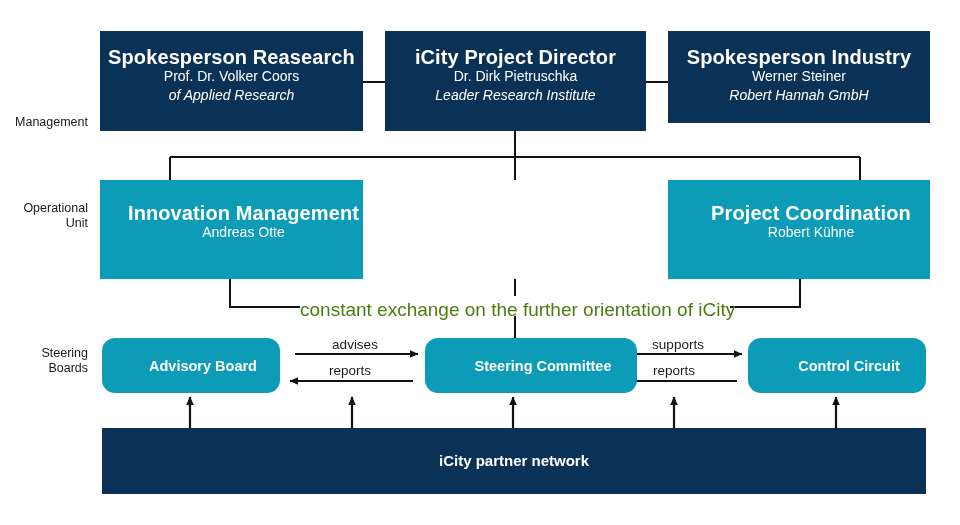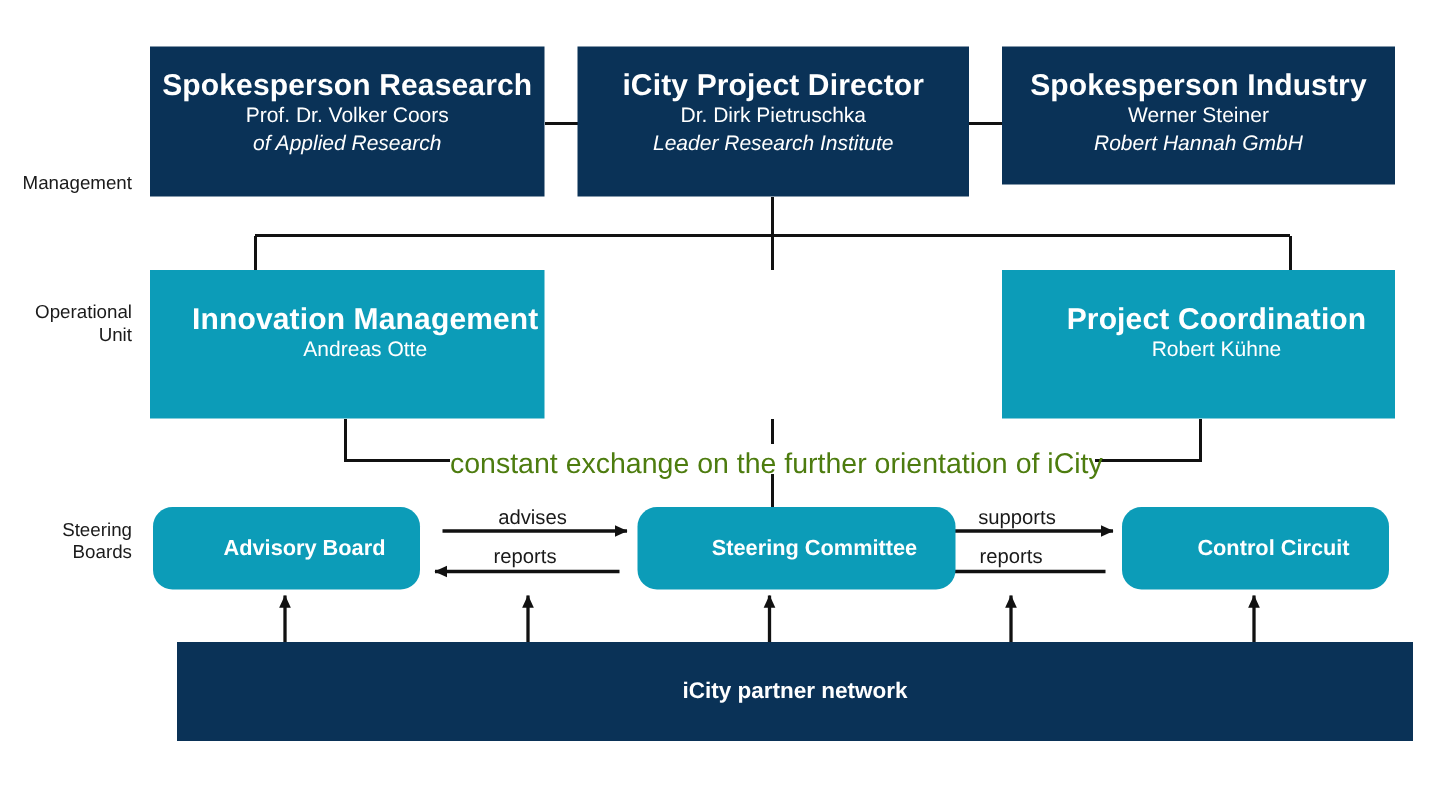--- a/index.html
+++ b/index.html
@@ -51,21 +51,21 @@
 
   
   .mgmt-inner { padding-top: 17px; }
   .oper-inner { padding-top: 24px; }
 
   .bar-title {
     font-weight: bold;
     font-size: 15px;
     line-height: 20px;
   }
-  .box.barbox { justify-content: center; margin-left: 16px; }
+  .box.barbox { justify-content: center; }
 
   .board-title {
     font-weight: bold;
     font-size: 14.5px;
     line-height: 20px;
   }
   .box.board { justify-content: center; border-radius: 13px; }
 
   
   #wires {

